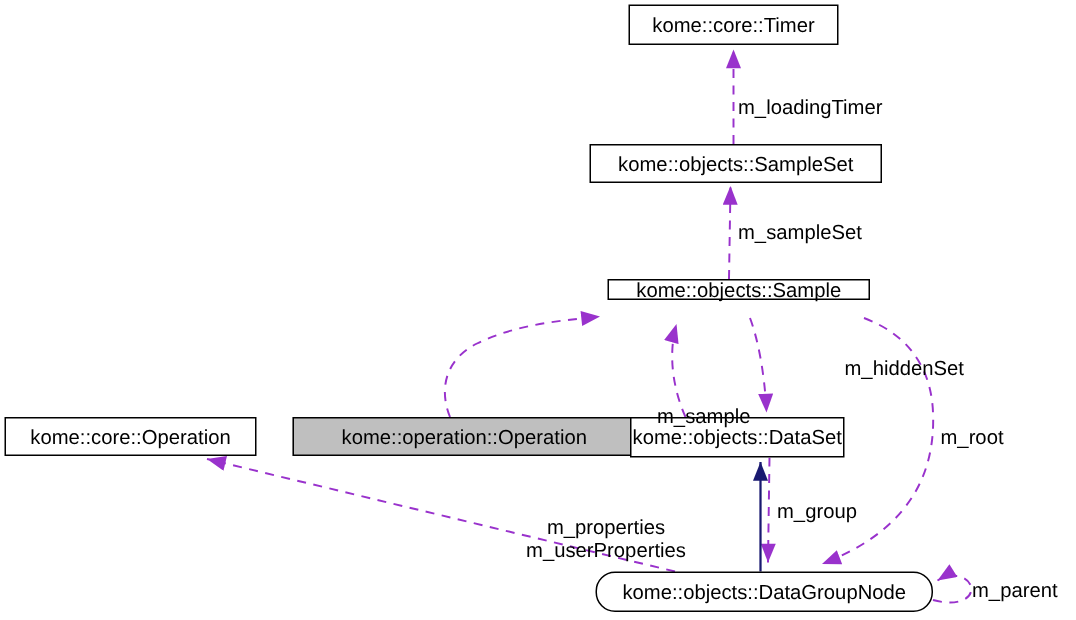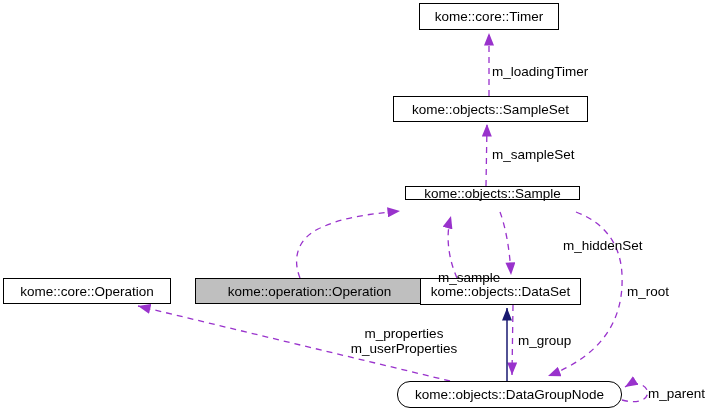--- a/index.html
+++ b/index.html
@@ -65,37 +65,37 @@
   <div class="node" style="left:419px;top:3px;width:140px;height:27px;">kome::core::Timer</div>
 
   <div class="node" style="left:393px;top:96px;width:195px;height:26px;">kome::objects::SampleSet</div>
 
   <div class="node" style="left:405px;top:186px;width:175px;height:14px;">kome::objects::Sample</div>
 
   <div class="node" style="left:3px;top:278px;width:168px;height:26px;">kome::core::Operation</div>
 
   <div class="node focus" style="left:195px;top:278px;width:229px;height:26px;">kome::operation::Operation</div>
 
-  <div class="node" style="left:420px;top:278px;width:161px;height:27px;">kome::objects::DataSet</div>
+  <div class="node" style="left:420px;top:278px;width:143px;height:27px;">kome::objects::DataSet</div>
 
   <div class="node" style="left:397px;top:381px;width:225px;height:27px;border-radius:13px;">kome::objects::DataGroupNode</div>
 
   <div class="edge-label" style="left:492px;top:64px;">m_loadingTimer</div>
 
   <div class="edge-label" style="left:492px;top:147px;">m_sampleSet</div>
 
 
   <div class="edge-label" style="left:438px;top:238px;margin-top:32px;">m_sample</div>
 
   <div class="edge-label" style="left:517px;top:238px;margin-left:46px;">m_hiddenSet</div>
 
   <div class="edge-label" style="left:627px;top:284px;">m_root</div>
 
   <div class="edge-label" style="left:518px;top:333px;text-align:right;">m_group</div>
 
-  <div class="edge-label center" style="left:343px;top:326px;width:122px;text-align:center;">
+  <div class="edge-label center" style="left:343px;top:344px;width:122px;text-align:center;">
     <div>m_properties</div>
     <div>m_userProperties</div>
   </div>
 
   <div class="edge-label" style="left:648px;top:386px;">m_parent</div>
 
 </div>
 
 </body></html>

